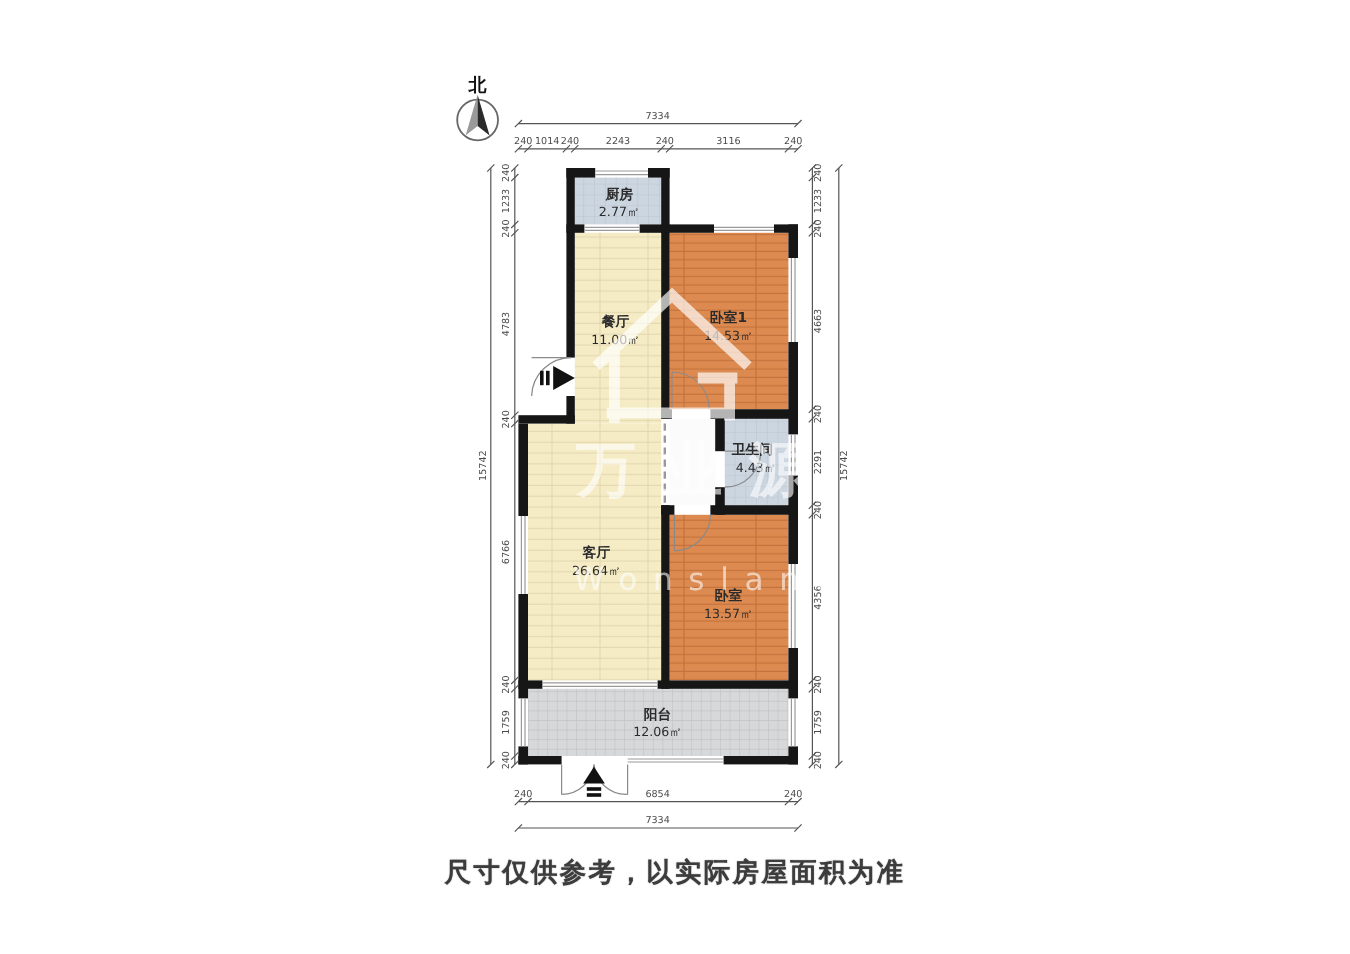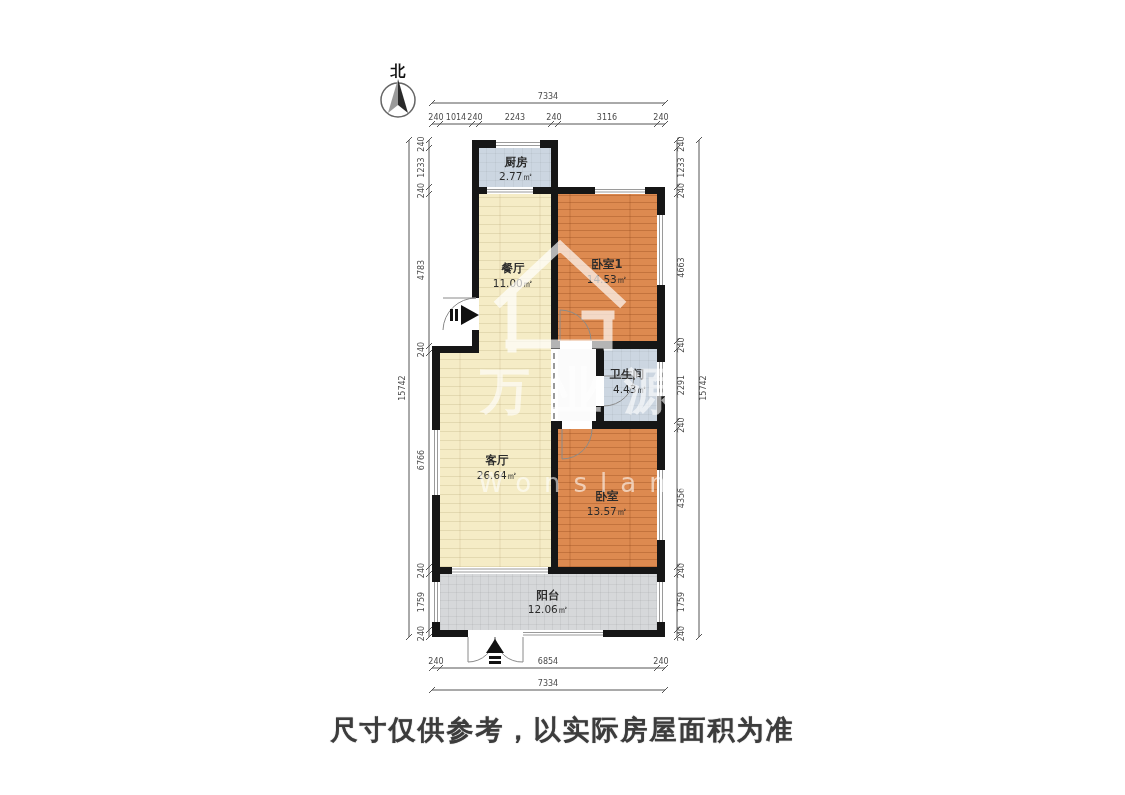--- a/index.html
+++ b/index.html
@@ -6,21 +6,21 @@
   body{font-family:"DejaVu Sans","Liberation Sans",sans-serif;}
   .canvas{position:relative;width:1125px;height:795px;background:#fff;overflow:hidden;}
   svg{position:absolute;left:0;top:0;}
   .dim-label{font-size:8px;fill:#4a4a4a;}
   .room-name{font-size:11.5px;fill:#2b2b2b;font-weight:bold;}
   .room-area{font-size:10.5px;fill:#2b2b2b;}
   .north-label{font-size:15px;fill:#111;font-weight:bold;}
   .wm-cn{font-size:50px;fill:#ffffff;opacity:.62;font-weight:bold;letter-spacing:22px;}
   .wm-en{font-size:26px;fill:#ffffff;opacity:.58;letter-spacing:13px;}
   .caption{position:absolute;left:0;right:0;top:712px;text-align:center;
-           font-size:27px;font-weight:bold;color:#3c3c3c;letter-spacing:2px;
+           font-size:22px;font-weight:bold;color:#3c3c3c;letter-spacing:2px;
            text-shadow:0 0 1px rgba(0,0,0,.55);}
 </style>
 </head>
 <body>
 
 <div class="canvas">
 <svg width="1125" height="795" viewBox="0 0 1125 795">
   <defs>
     <pattern id="patTile" width="9" height="9" patternUnits="userSpaceOnUse">
       <path d="M9 0 H0 V9" fill="none" stroke="rgba(0,0,0,0.08)" stroke-width="1"></path>

